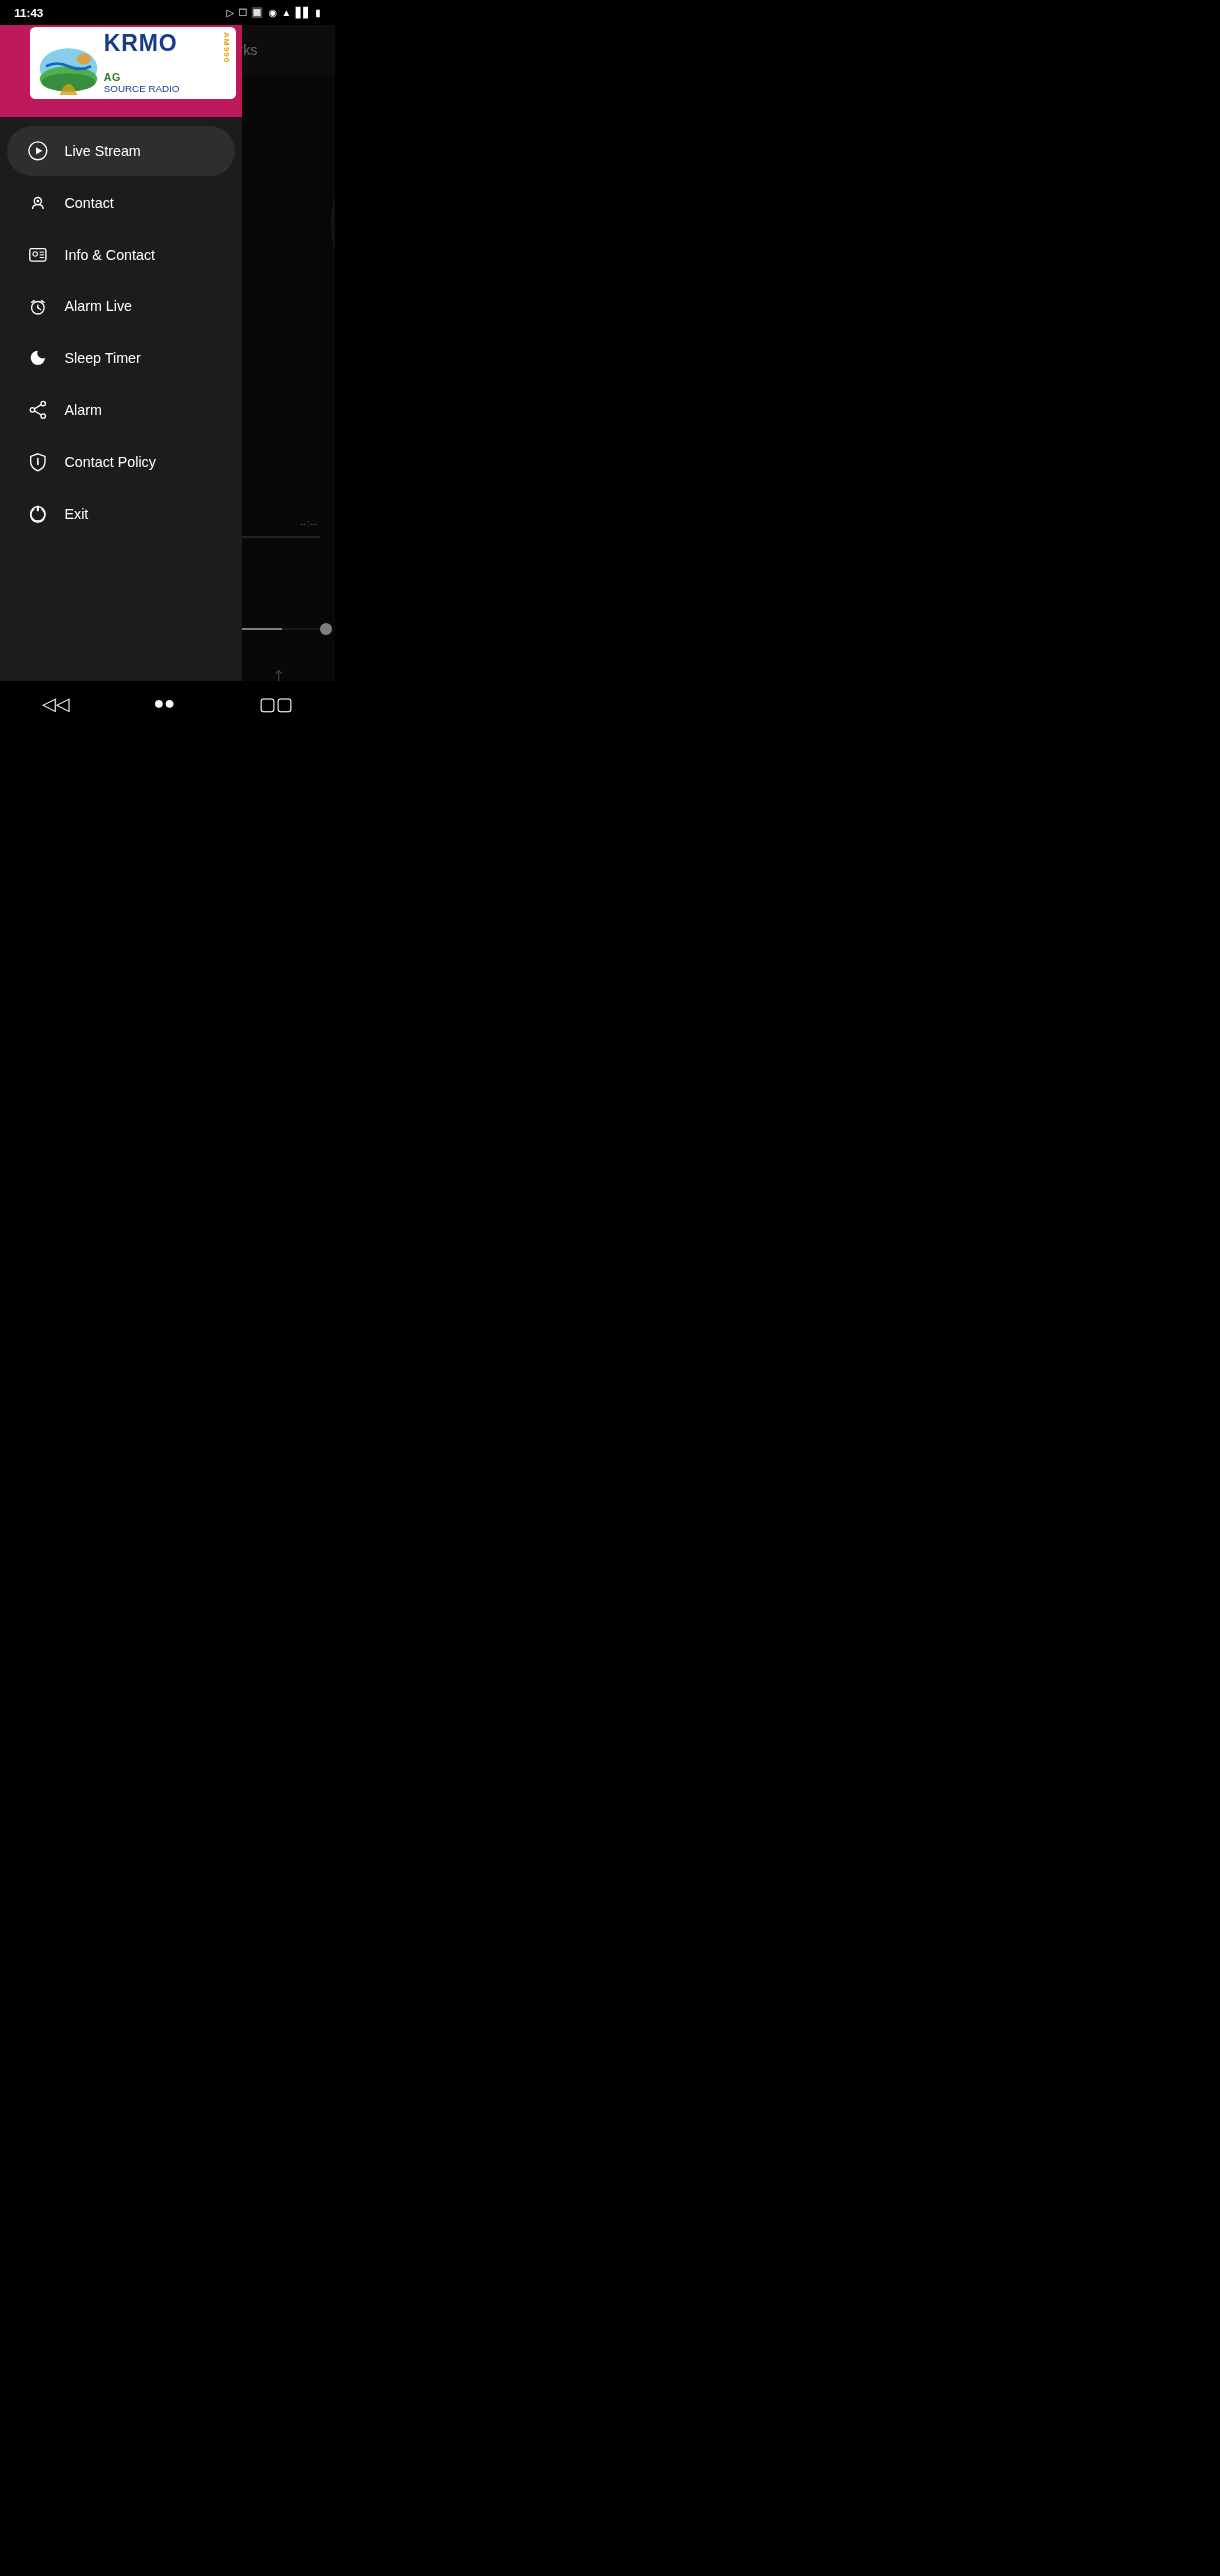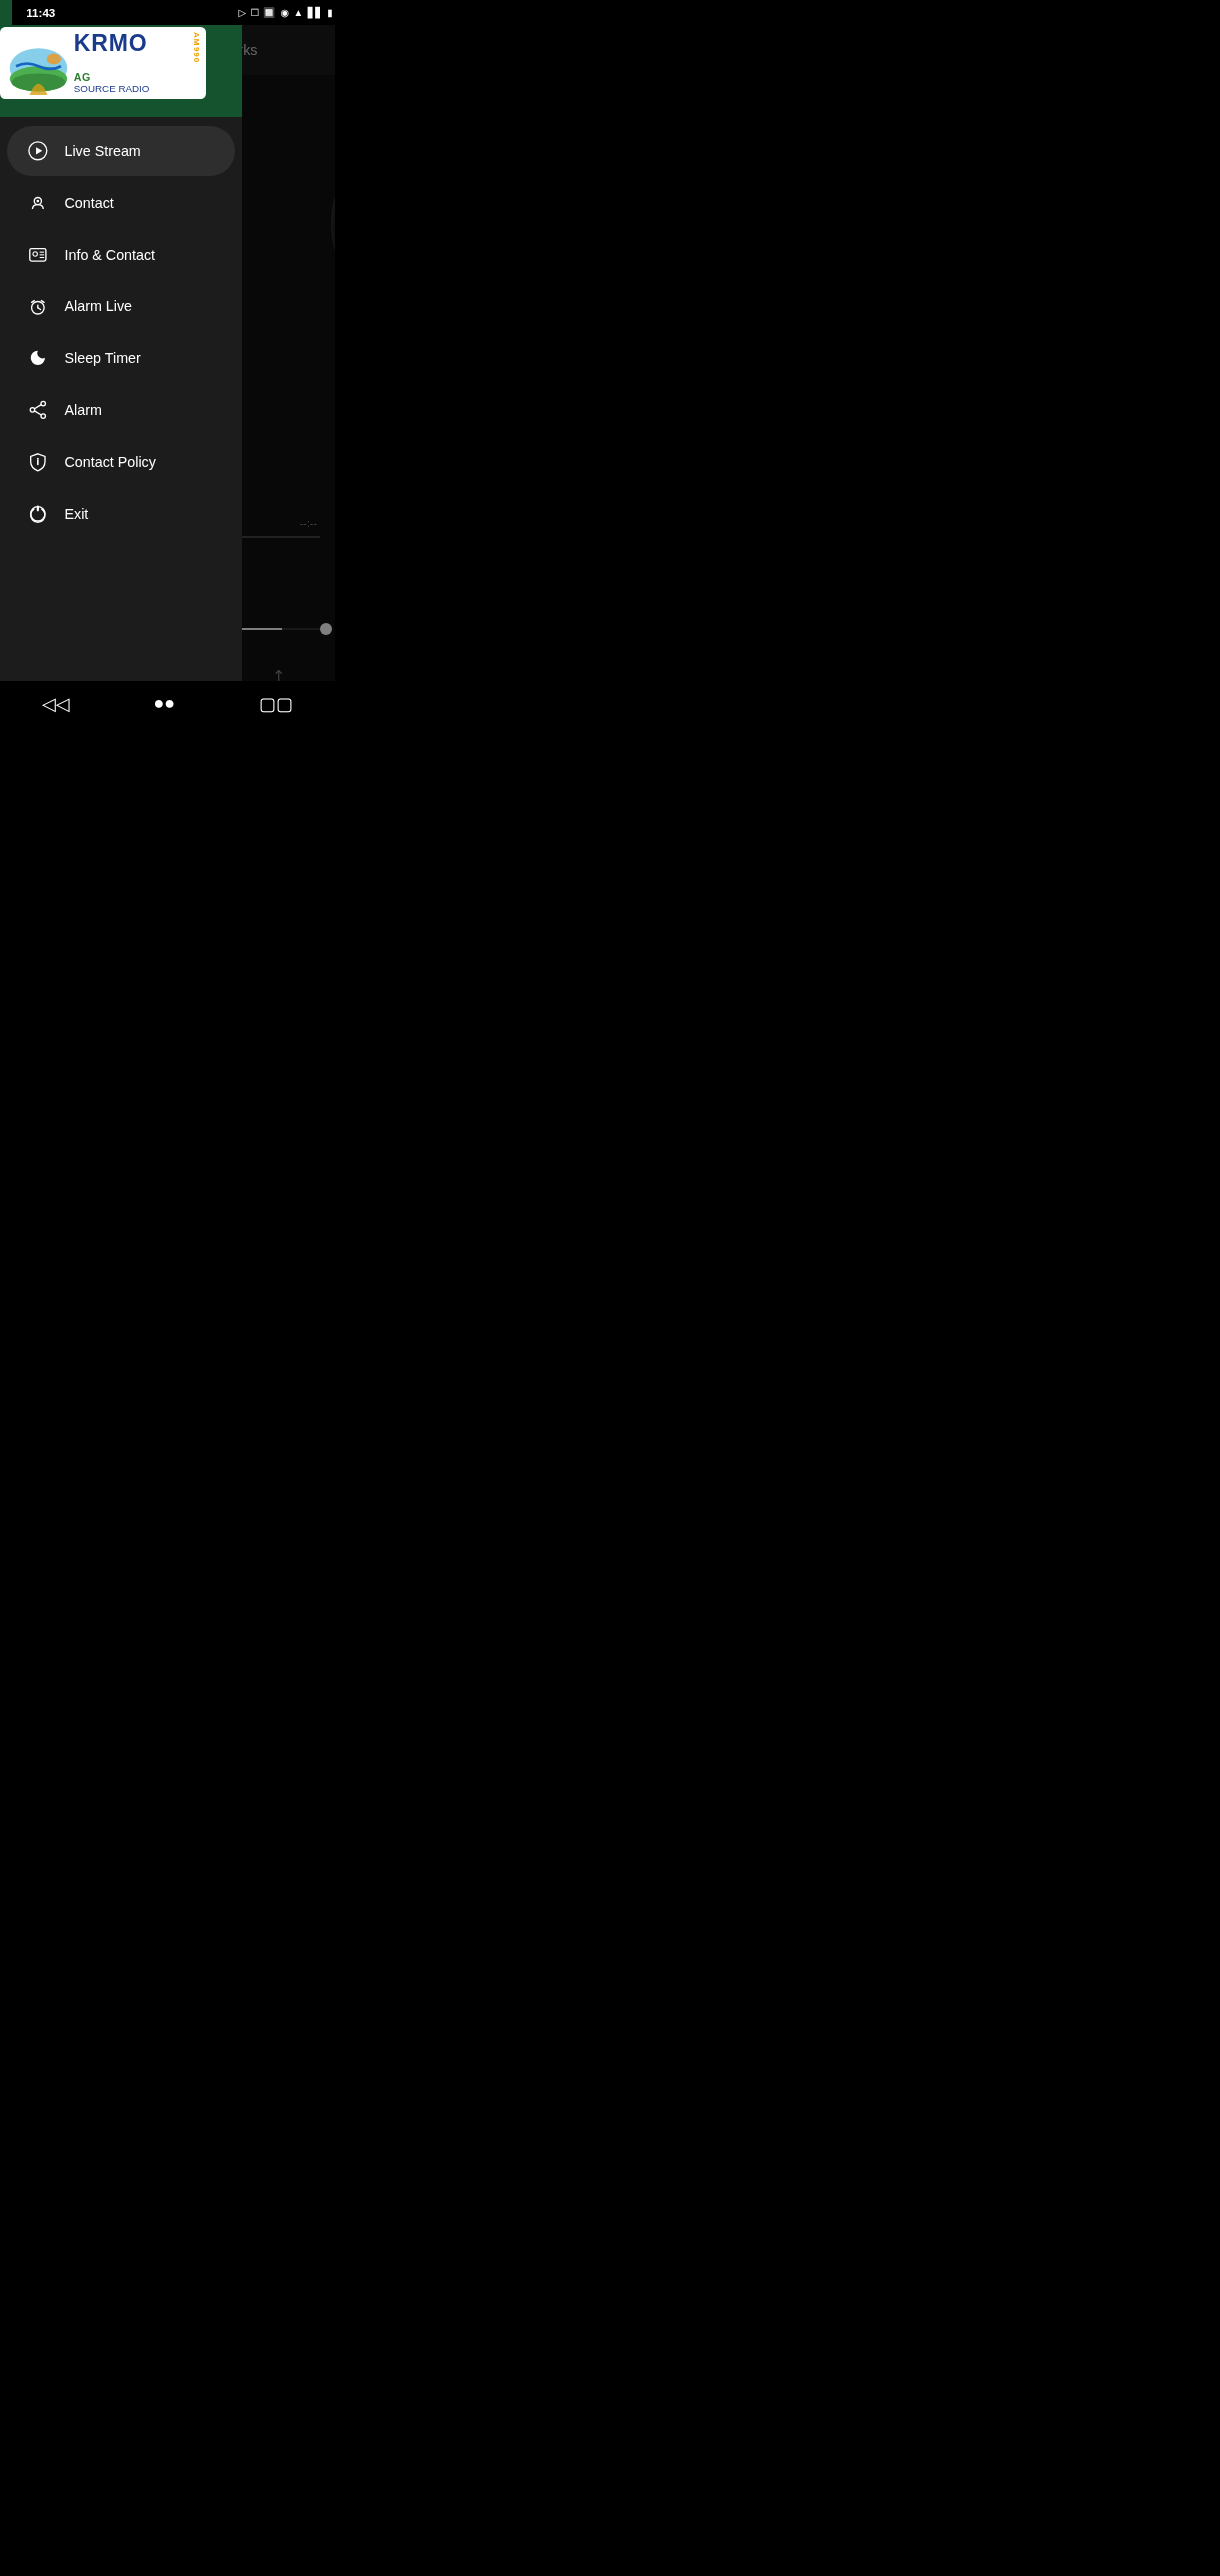--- a/index.html
+++ b/index.html
@@ -17,21 +17,20 @@
     .status-bar {
       width: 100%;
       height: 25px;
       background: #000;
       display: flex;
       align-items: center;
       justify-content: space-between;
       padding: 0 14.3px;
       position: relative;
       z-index: 100;
-      margin-left: 12px;
     }
     .status-time {
       color: #fff;
       font-size: 11.6px;
       font-weight: 600;
     }
     .status-icons {
       display: flex;
       align-items: center;
       gap: 4.5px;
@@ -182,22 +181,22 @@
       width: 242px;
       bottom: 0;
       background: #1c1c1c;
       z-index: 10;
       display: flex;
       flex-direction: column;
     }
 
     
     .logo-area {
-      padding: 27px 0 18px;
-      background: #14532d;
+      padding: 27px 30px 18px;
+      background: #be185d;
     }
 
     .logo-box {
       width: 206px;
       height: 72px;
       background: #fff;
       border-radius: 5.4px;
       display: flex;
       align-items: center;
       justify-content: center;

